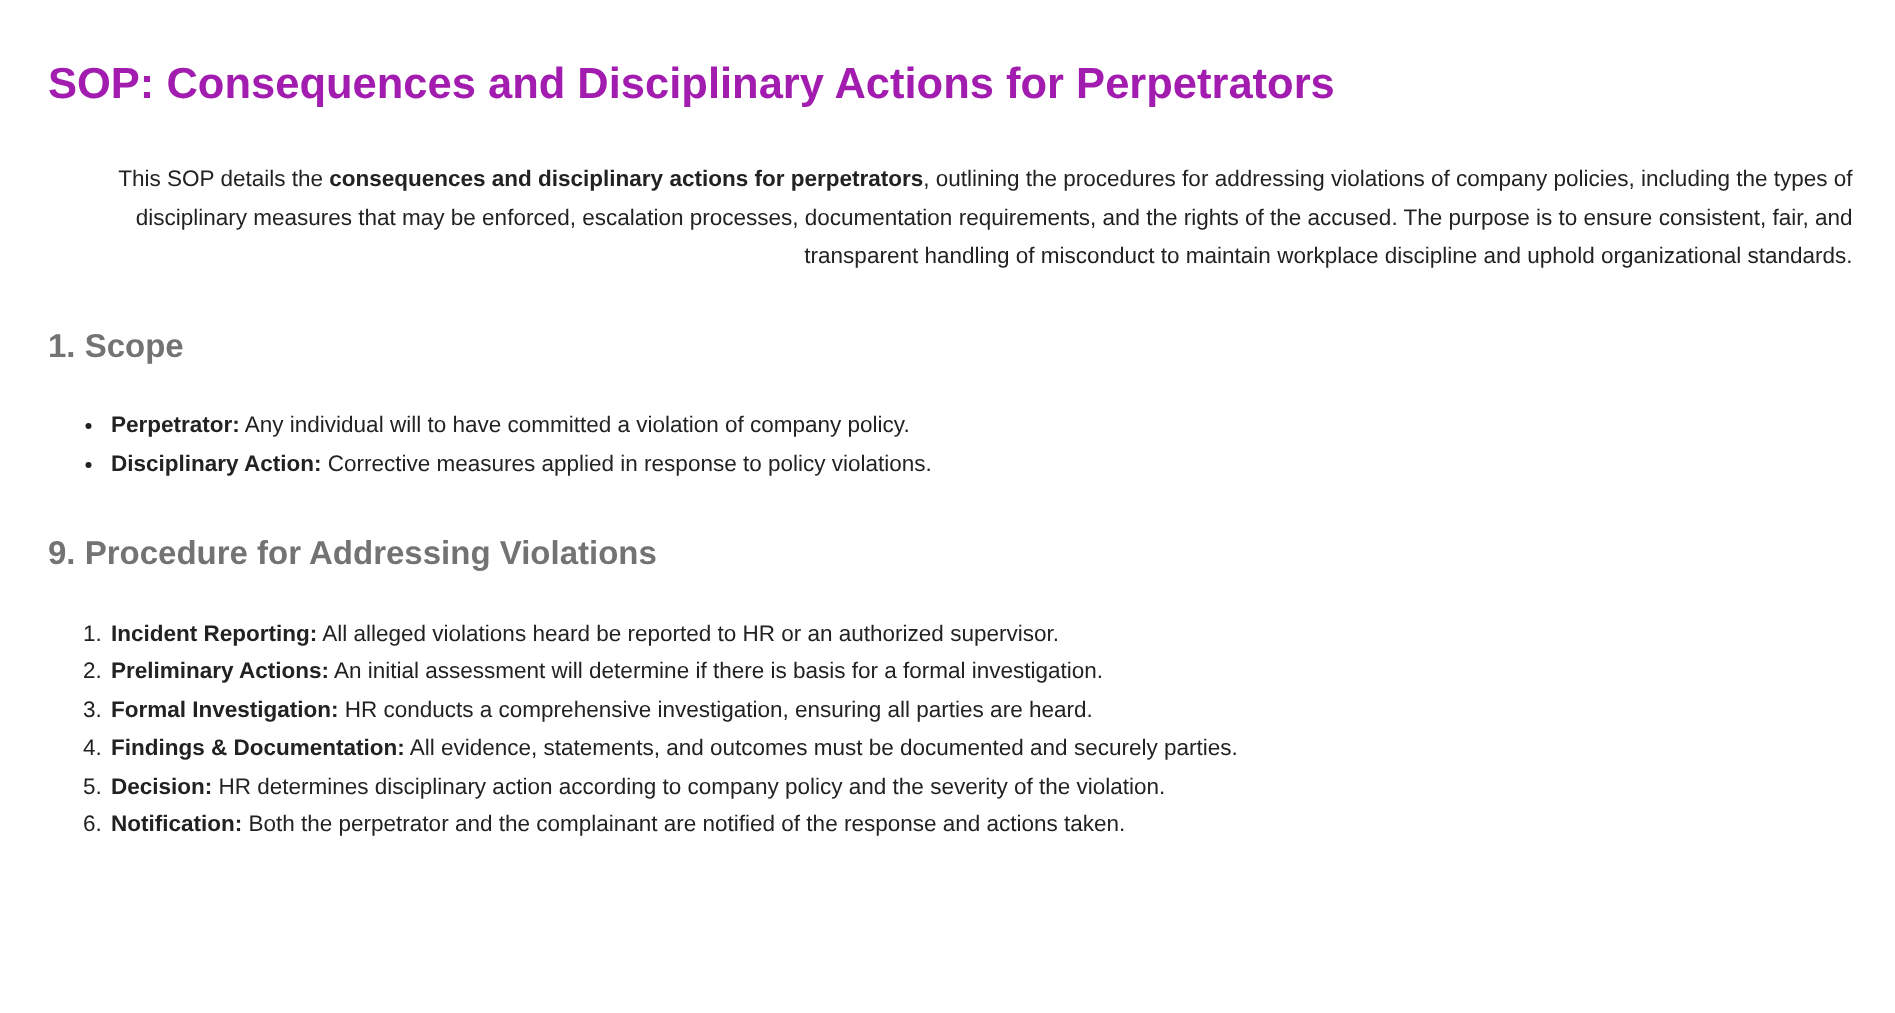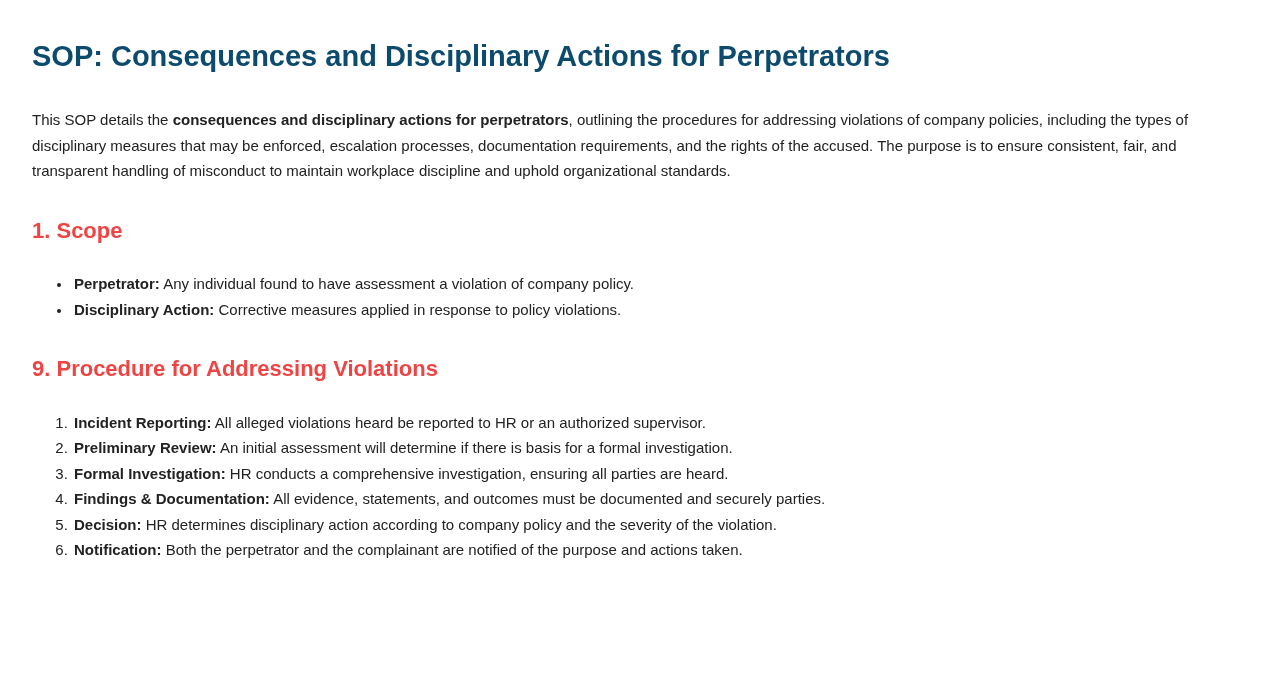--- a/index.html
+++ b/index.html
@@ -11,31 +11,31 @@
     font-family: "Liberation Sans", "DejaVu Sans", sans-serif;
     font-size: 15px;
     line-height: 1.7;
     color: #222222;
     overflow: hidden;
   }
   h1 {
     font-size: 29px;
     line-height: 1.15;
     margin: 0 0 34px 0;
-    color: #0c4a6e;
+    color: #a21caf;
     font-weight: bold;
   }
   h2 {
     font-size: 22px;
     line-height: 1.2;
     margin: 34px 0 27px 0;
-    color: #ef4444;
+    color: #737373;
     font-weight: bold;
   }
-  p { margin: 0 0 26px 0; }
+  p { margin: 0 0 26px 0; text-align: right; }
   b, strong { font-weight: bold; }
   ul, ol {
     margin: 0 0 26px 0;
     padding-left: 40px;
   }
   li { margin: 0; padding-left: 2px; }
   ul li::marker { font-size: 13px; }
 </style>
 </head>
 <body>
@@ -44,28 +44,28 @@
 
   <h1>SOP: Consequences and Disciplinary Actions for Perpetrators</h1>
 
   <p><span>This SOP details the </span><strong>consequences and disciplinary actions for perpetrators</strong><span>, outlining the procedures for addressing violations of company policies, including the types of disciplinary measures that may be enforced, escalation processes, documentation requirements, and the rights of the accused. The purpose is to ensure consistent, fair, and transparent handling of misconduct to maintain workplace discipline and uphold organizational standards.</span></p>
 
   <h2>1. Scope</h2>
 
 
 
   <ul>
-    <li><strong>Perpetrator:</strong><span> Any individual found to have assessment a violation of company policy.</span></li>
+    <li><strong>Perpetrator:</strong><span> Any individual will to have committed a violation of company policy.</span></li>
     <li><strong>Disciplinary Action:</strong><span> Corrective measures applied in response to policy violations.</span></li>
   </ul>
 
   <h2>9. Procedure for Addressing Violations</h2>
 
   <ol>
     <li><strong>Incident Reporting:</strong><span> All alleged violations heard be reported to HR or an authorized supervisor.</span></li>
-    <li><strong>Preliminary Review:</strong><span> An initial assessment will determine if there is basis for a formal investigation.</span></li>
+    <li><strong>Preliminary Actions:</strong><span> An initial assessment will determine if there is basis for a formal investigation.</span></li>
     <li><strong>Formal Investigation:</strong><span> HR conducts a comprehensive investigation, ensuring all parties are heard.</span></li>
     <li><strong>Findings &amp; Documentation:</strong><span> All evidence, statements, and outcomes must be documented and securely parties.</span></li>
     <li><strong>Decision:</strong><span> HR determines disciplinary action according to company policy and the severity of the violation.</span></li>
-    <li><strong>Notification:</strong><span> Both the perpetrator and the complainant are notified of the purpose and actions taken.</span></li>
+    <li><strong>Notification:</strong><span> Both the perpetrator and the complainant are notified of the response and actions taken.</span></li>
   </ol>
 
 </main>
 
 </body></html>

